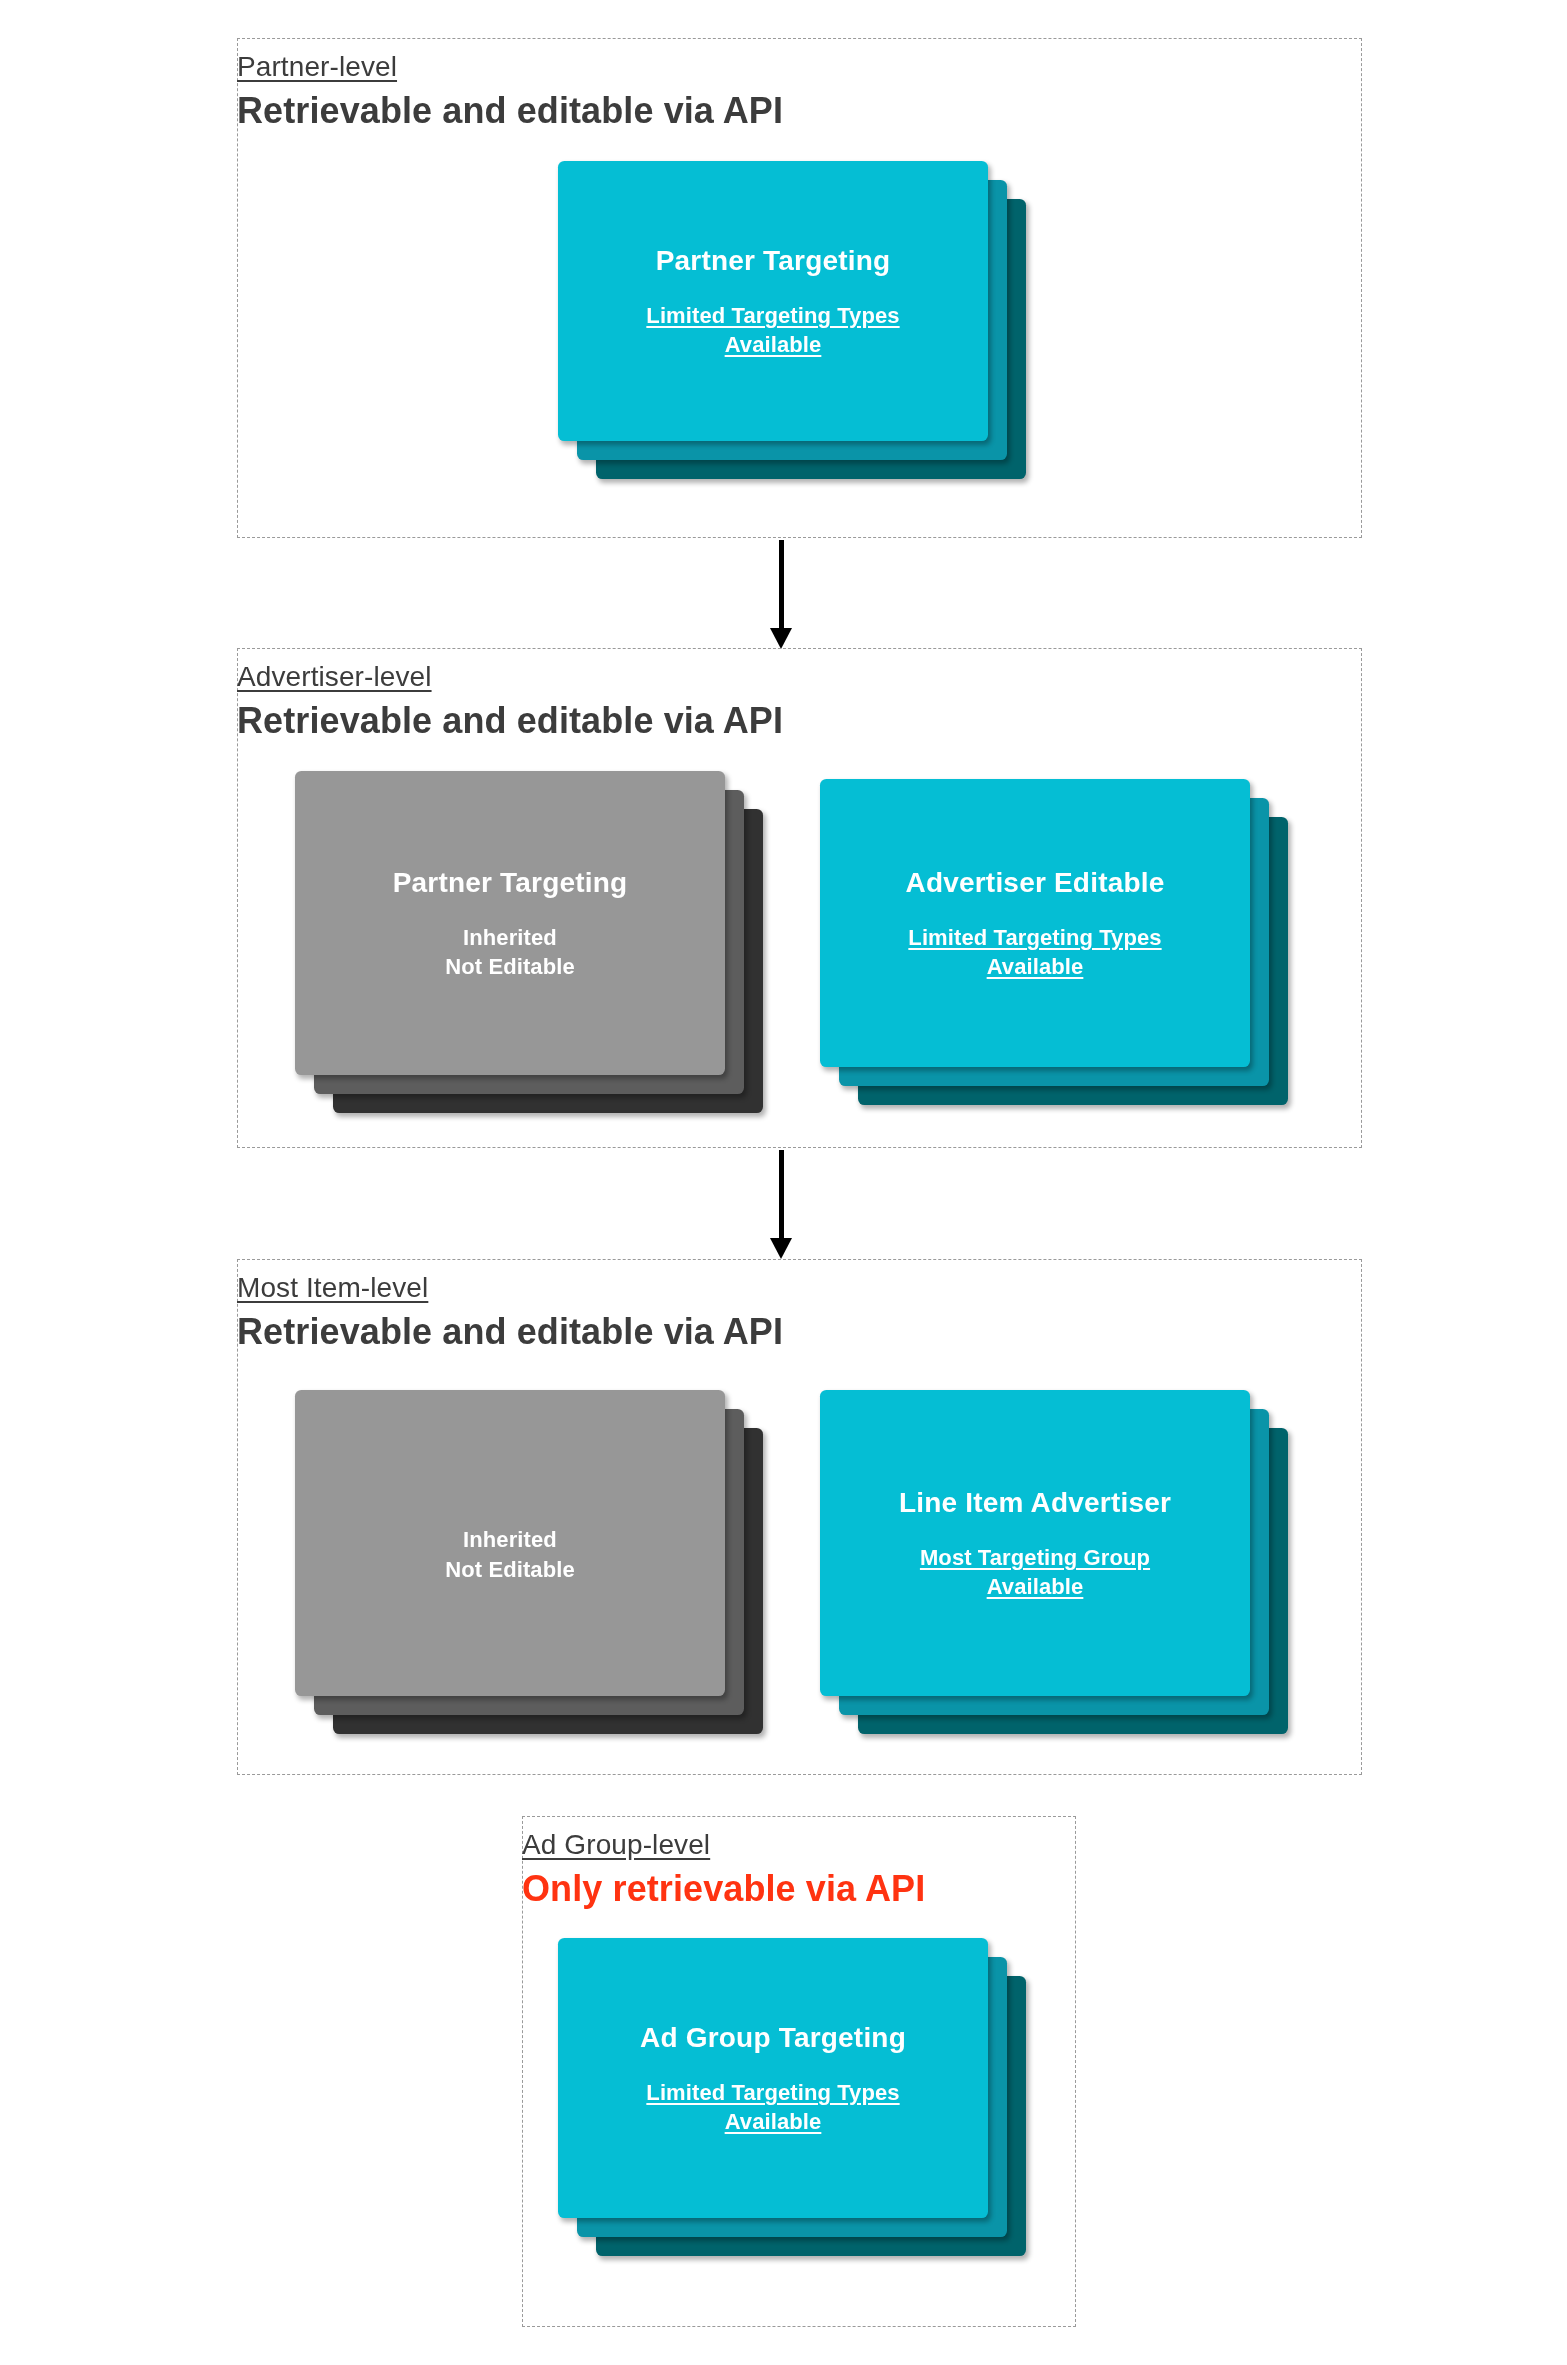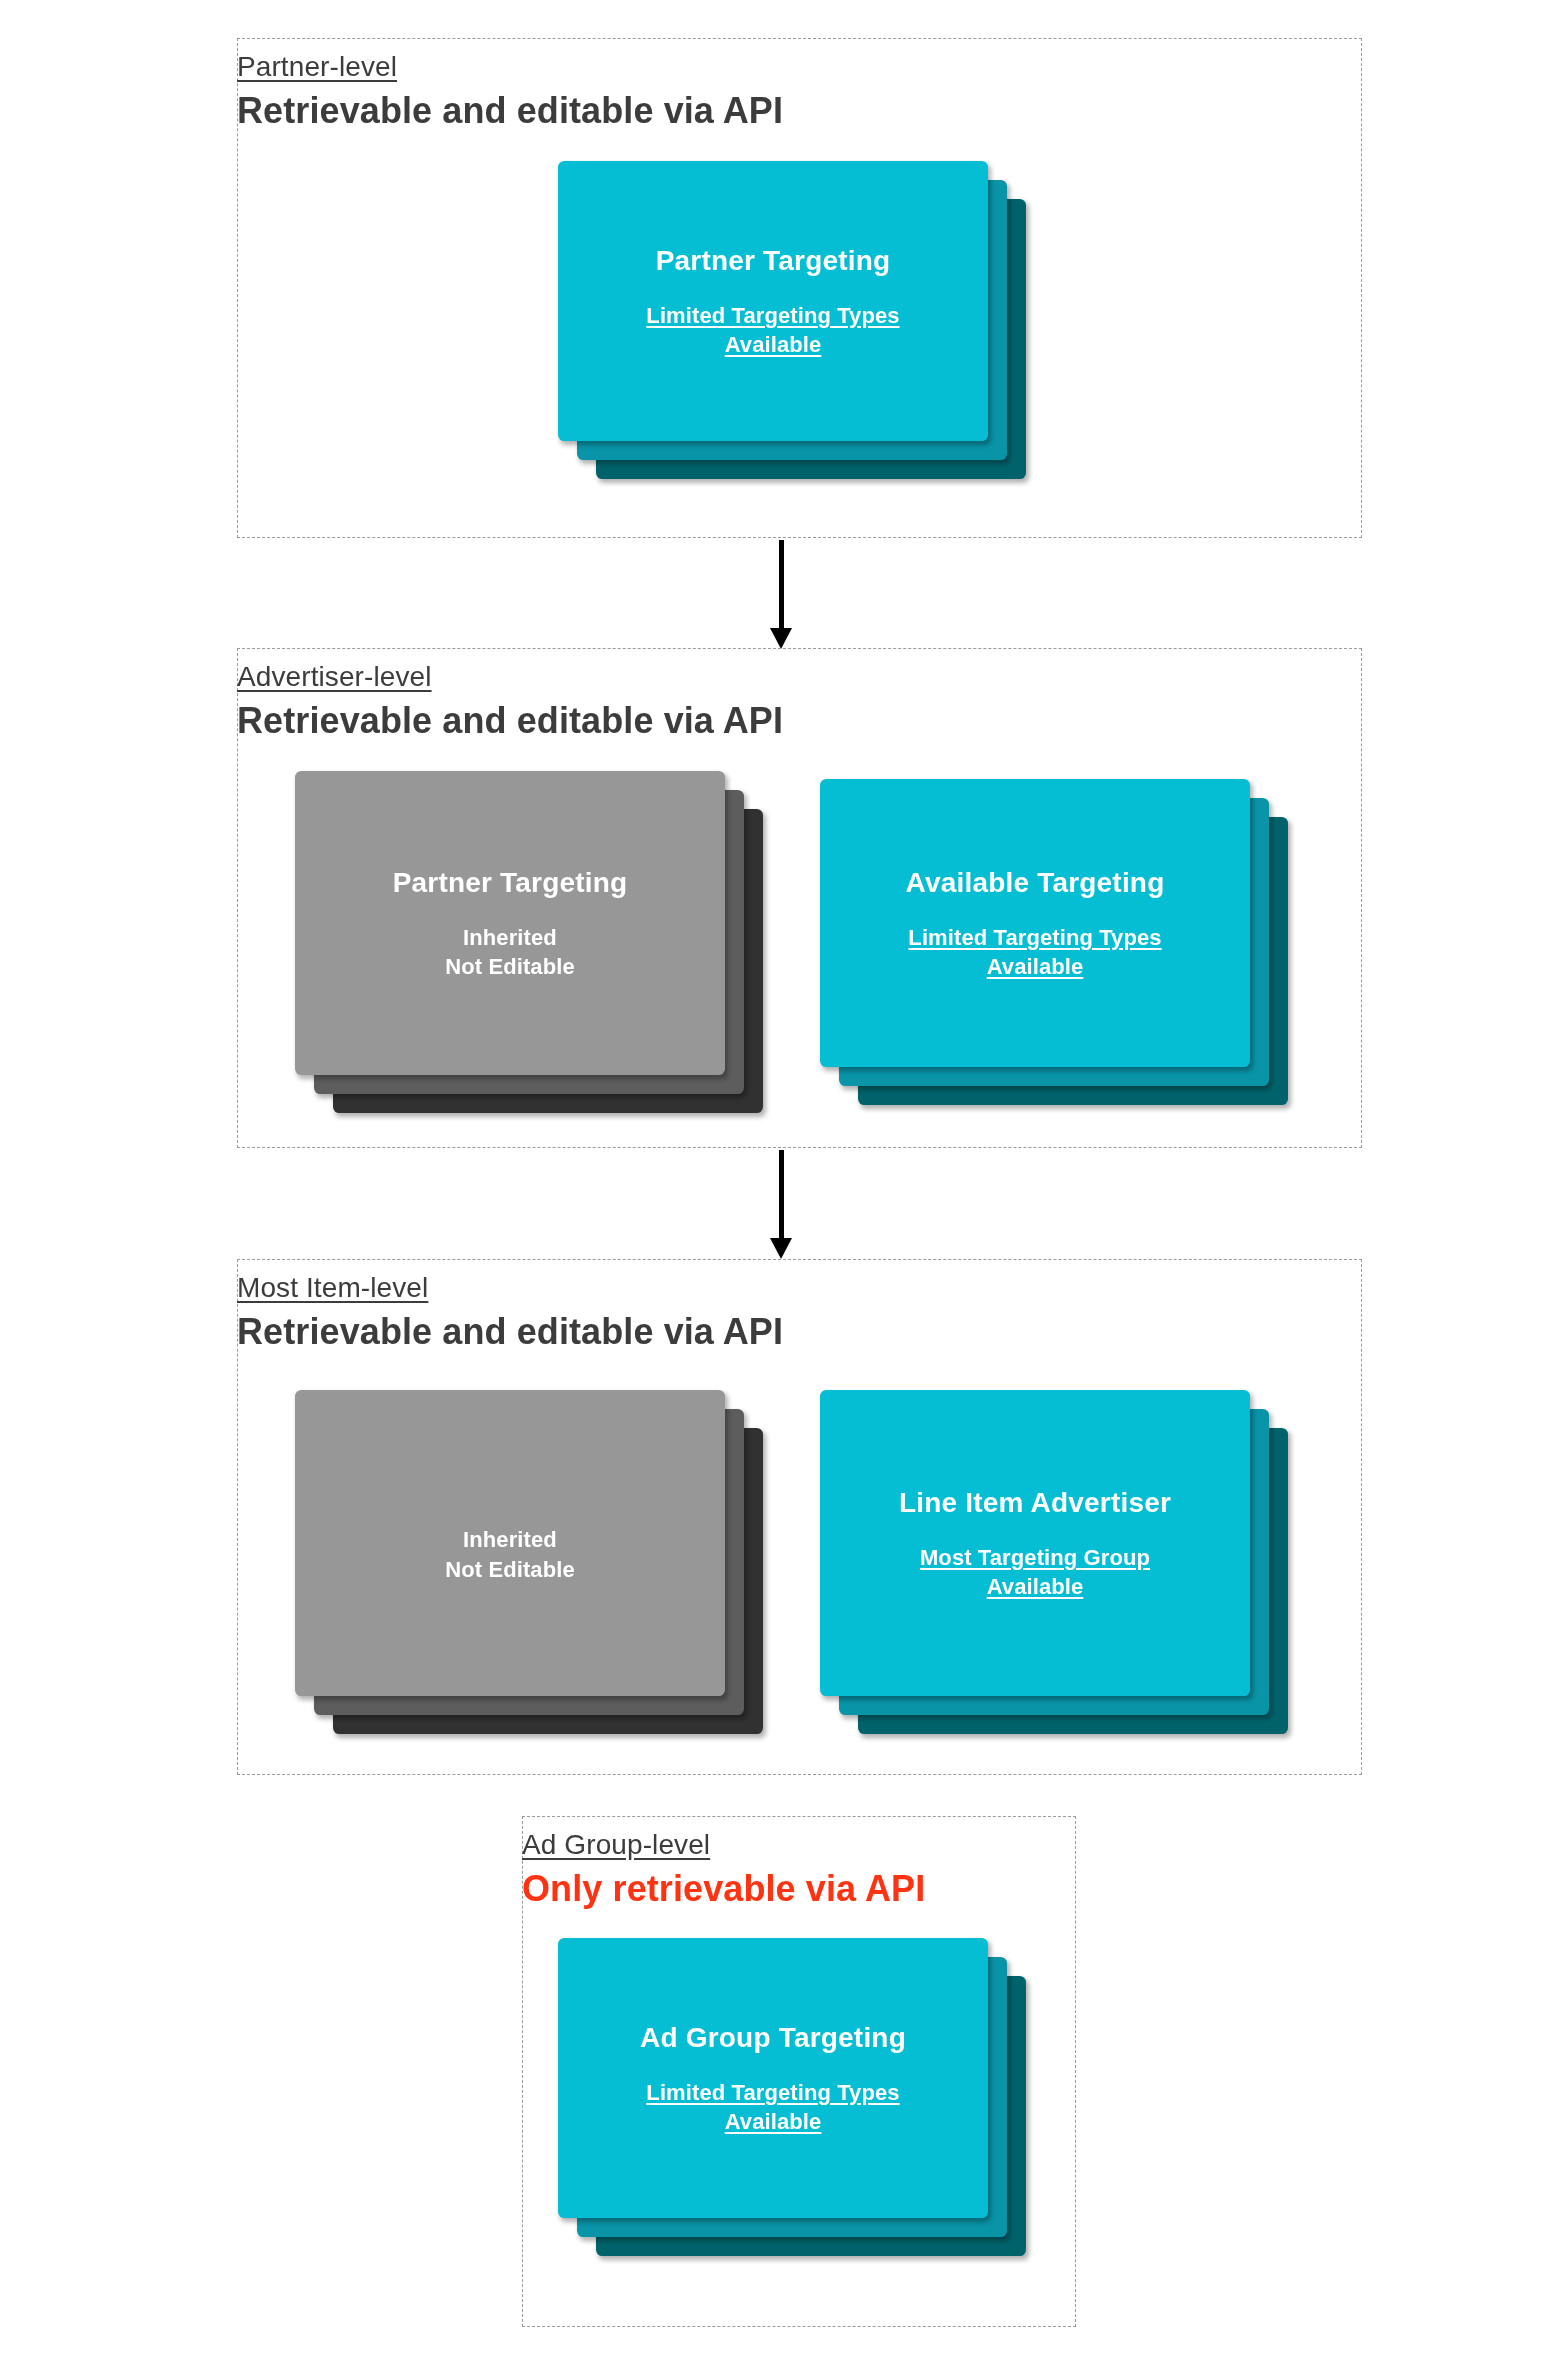--- a/index.html
+++ b/index.html
@@ -186,21 +186,21 @@
         </div>
       </div>
     </div>
   </div>
 
   <div class="card-stack stack-cyan" style="left:820px; top:779px; width:482px; height:357px;">
     <div class="card-layer back" style="width:430px; height:288px;"></div>
     <div class="card-layer middle" style="width:430px; height:288px;"></div>
     <div class="card-layer front" style="width:430px; height:288px;">
       <div class="card-content">
-        <div class="card-title">Available Targeting</div>
+        <div class="card-title">Advertiser Editable</div>
         <div class="card-sub u">
           <span>Limited Targeting Types</span><br>
           <span>Available</span>
         </div>
       </div>
     </div>
   </div>
 
   <div class="arrow" style="left:764px; top:1150px; height:109px;">
     <div class="shaft" style="height:89px;"></div>

